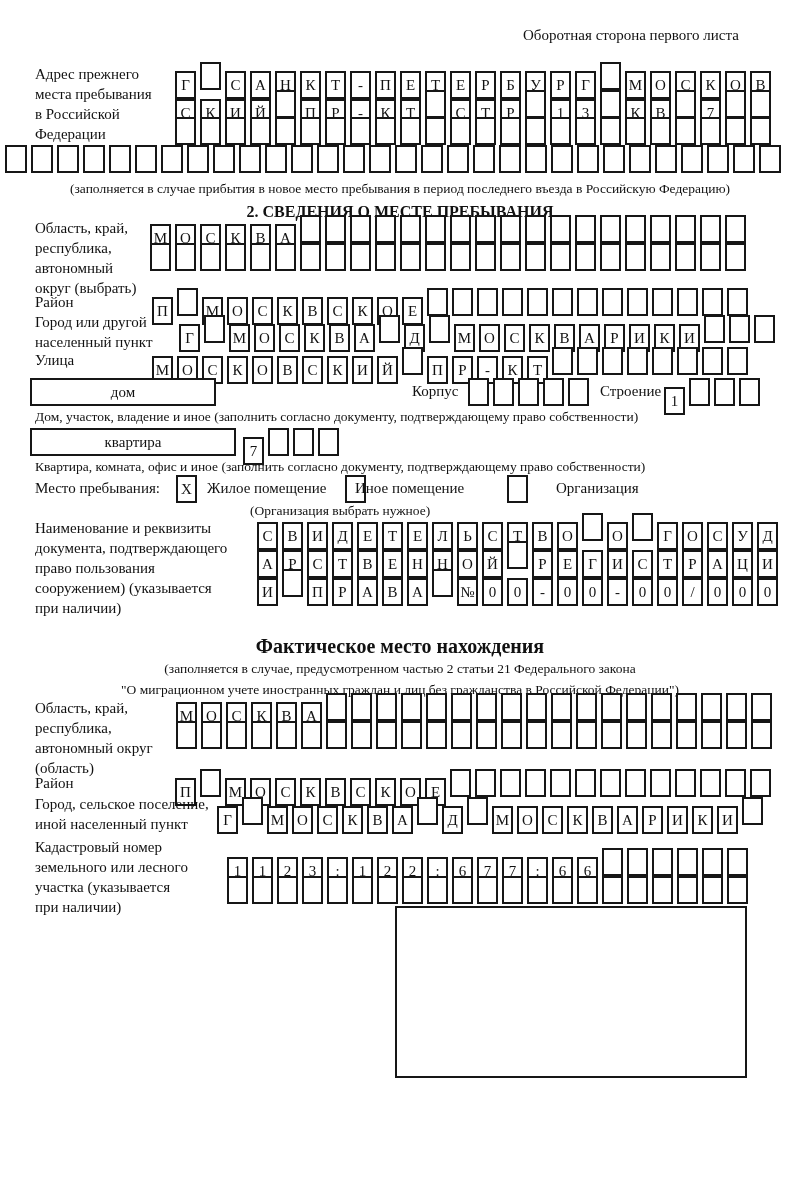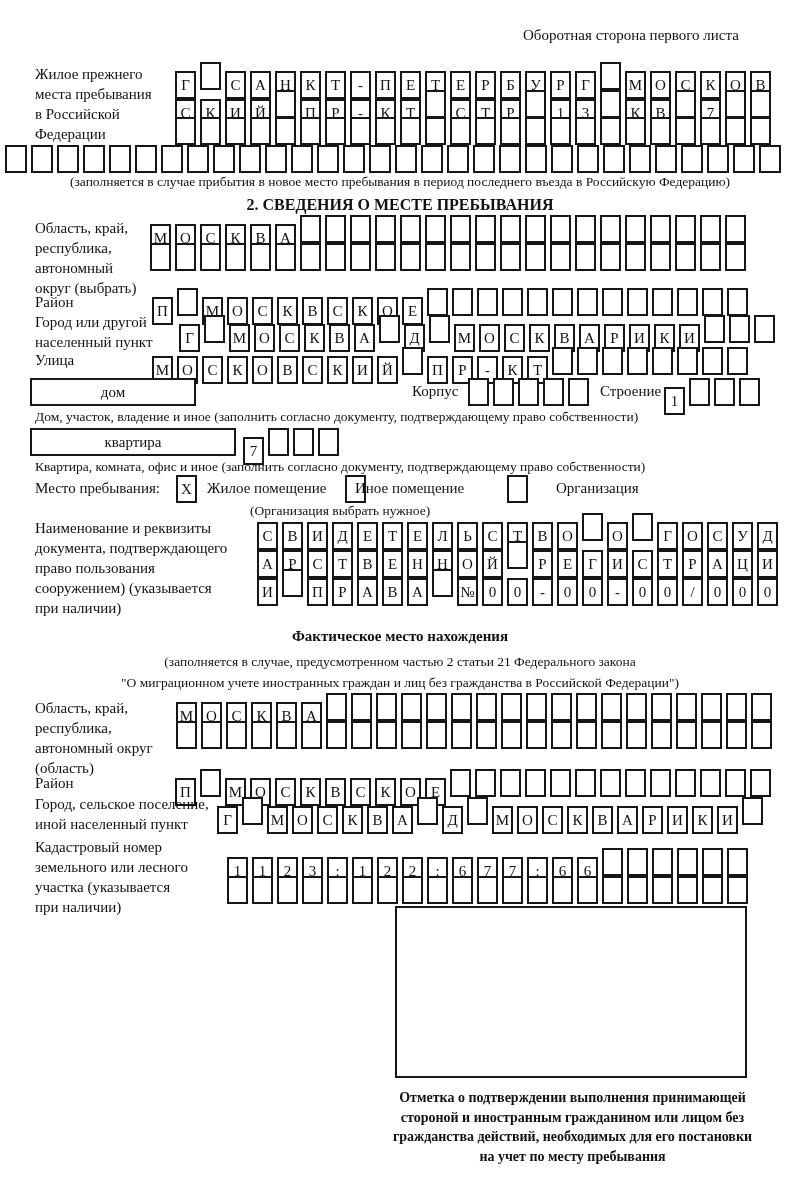--- a/index.html
+++ b/index.html
@@ -1,41 +1,41 @@
 <!DOCTYPE html>
 <html><head>
 <meta charset="utf-8">
 <style>
   html,body{margin:0;padding:0;background:#fff;}
   .page{position:relative;width:800px;height:1180px;background:#ffffff;color:#111;
         font-family:"Liberation Serif","DejaVu Serif",serif;overflow:hidden;}
   .abs{position:absolute;}
   .lbl{font-size:15px;line-height:20px;white-space:nowrap;}
   .note{font-size:13.5px;line-height:18px;white-space:nowrap;}
-  .center{left:0;right:0;text-align:center;}
+  .center{left:0;right:0;text-align:center;margin-top:7px;}
   .row{white-space:nowrap;height:28px;font-family:Liberation Serif, serif;}
   .cell{display:inline-block;box-sizing:border-box;width:21px;height:28px;border:2px solid #161616;
         margin-right:4px;text-align:center;font-size:15px;line-height:24px;background:#fff;}
   .wide .cell{width:22px;}
   .bigbox{box-sizing:border-box;height:28px;border:2px solid #161616;text-align:center;
           font-size:15px;line-height:24px;background:#fff;}
   .h1{font-size:16px;font-weight:bold;}
-  .h2{font-size:15px;font-weight:bold;}
+  .h2{font-size:20px;font-weight:bold;}
   .stamp{box-sizing:border-box;border:2px solid #161616;background:#fff;}
   .cap{font-size:14px;font-weight:bold;line-height:19.5px;text-align:center;white-space:normal;}
 </style>
 </head>
 <body>
 
 <div class="page">
 
   <div class="lbl abs" style="left:523px;top:25px">Оборотная сторона первого листа</div>
 
   <div class="lbl abs" style="left:35px;top:64px">
-      <div>Жилое прежнего</div>
+      <div>Адрес прежнего</div>
       <div>места пребывания</div>
       <div>в Российской</div>
       <div>Федерации</div>
     </div>
   <div class="row abs" style="left:175px;top:62px"><span class="cell">Г</span><span class="cell"></span><span class="cell">С</span><span class="cell">А</span><span class="cell">Н</span><span class="cell">К</span><span class="cell">Т</span><span class="cell">-</span><span class="cell">П</span><span class="cell">Е</span><span class="cell">Т</span><span class="cell">Е</span><span class="cell">Р</span><span class="cell">Б</span><span class="cell">У</span><span class="cell">Р</span><span class="cell">Г</span><span class="cell"></span><span class="cell">М</span><span class="cell">О</span><span class="cell">С</span><span class="cell">К</span><span class="cell">О</span><span class="cell">В</span></div>
   <div class="row abs" style="left:175px;top:90px"><span class="cell">С</span><span class="cell">К</span><span class="cell">И</span><span class="cell">Й</span><span class="cell"></span><span class="cell">П</span><span class="cell">Р</span><span class="cell">-</span><span class="cell">К</span><span class="cell">Т</span><span class="cell"></span><span class="cell">С</span><span class="cell">Т</span><span class="cell">Р</span><span class="cell"></span><span class="cell">1</span><span class="cell">3</span><span class="cell"></span><span class="cell">К</span><span class="cell">В</span><span class="cell"></span><span class="cell">7</span><span class="cell"></span><span class="cell"></span></div>
   <div class="row abs" style="left:175px;top:117px"><span class="cell"></span><span class="cell"></span><span class="cell"></span><span class="cell"></span><span class="cell"></span><span class="cell"></span><span class="cell"></span><span class="cell"></span><span class="cell"></span><span class="cell"></span><span class="cell"></span><span class="cell"></span><span class="cell"></span><span class="cell"></span><span class="cell"></span><span class="cell"></span><span class="cell"></span><span class="cell"></span><span class="cell"></span><span class="cell"></span><span class="cell"></span><span class="cell"></span><span class="cell"></span><span class="cell"></span></div>
   <div class="row wide abs" style="left:5px;top:145px"><span class="cell"></span><span class="cell"></span><span class="cell"></span><span class="cell"></span><span class="cell"></span><span class="cell"></span><span class="cell"></span><span class="cell"></span><span class="cell"></span><span class="cell"></span><span class="cell"></span><span class="cell"></span><span class="cell"></span><span class="cell"></span><span class="cell"></span><span class="cell"></span><span class="cell"></span><span class="cell"></span><span class="cell"></span><span class="cell"></span><span class="cell"></span><span class="cell"></span><span class="cell"></span><span class="cell"></span><span class="cell"></span><span class="cell"></span><span class="cell"></span><span class="cell"></span><span class="cell"></span><span class="cell"></span></div>
   <div class="note abs center" style="top:173px">(заполняется в случае прибытия в новое место пребывания в период последнего въезда в Российскую Федерацию)</div>
 
@@ -55,21 +55,21 @@
 
   <div class="lbl abs" style="left:35px;top:312px">
       <div>Город или другой</div>
       <div>населенный пункт</div>
     </div>
   <div class="row abs" style="left:179px;top:315px"><span class="cell">Г</span><span class="cell"></span><span class="cell">М</span><span class="cell">О</span><span class="cell">С</span><span class="cell">К</span><span class="cell">В</span><span class="cell">А</span><span class="cell"></span><span class="cell">Д</span><span class="cell"></span><span class="cell">М</span><span class="cell">О</span><span class="cell">С</span><span class="cell">К</span><span class="cell">В</span><span class="cell">А</span><span class="cell">Р</span><span class="cell">И</span><span class="cell">К</span><span class="cell">И</span><span class="cell"></span><span class="cell"></span><span class="cell"></span></div>
 
   <div class="lbl abs" style="left:35px;top:350px">Улица</div>
   <div class="row abs" style="left:152px;top:347px"><span class="cell">М</span><span class="cell">О</span><span class="cell">С</span><span class="cell">К</span><span class="cell">О</span><span class="cell">В</span><span class="cell">С</span><span class="cell">К</span><span class="cell">И</span><span class="cell">Й</span><span class="cell"></span><span class="cell">П</span><span class="cell">Р</span><span class="cell">-</span><span class="cell">К</span><span class="cell">Т</span><span class="cell"></span><span class="cell"></span><span class="cell"></span><span class="cell"></span><span class="cell"></span><span class="cell"></span><span class="cell"></span><span class="cell"></span></div>
 
-  <div class="bigbox abs" style="left:30px;top:378px;width:166px">дом</div>
+  <div class="bigbox abs" style="left:30px;top:378px;width:186px">дом</div>
   <div class="lbl abs" style="left:412px;top:381px">Корпус</div>
   <div class="row abs" style="left:468px;top:378px"><span class="cell"></span><span class="cell"></span><span class="cell"></span><span class="cell"></span><span class="cell"></span></div>
   <div class="lbl abs" style="left:600px;top:381px">Строение</div>
   <div class="row abs" style="left:664px;top:378px"><span class="cell">1</span><span class="cell"></span><span class="cell"></span><span class="cell"></span></div>
   <div class="note abs" style="left:35px;top:408px">Дом, участок, владение и иное (заполнить согласно документу, подтверждающему право собственности)</div>
 
   <div class="bigbox abs" style="left:30px;top:428px;width:206px">квартира</div>
   <div class="row abs" style="left:243px;top:428px"><span class="cell">7</span><span class="cell"></span><span class="cell"></span><span class="cell"></span></div>
   <div class="note abs" style="left:35px;top:458px">Квартира, комната, офис и иное (заполнить согласно документу, подтверждающему право собственности)</div>
 
@@ -118,20 +118,14 @@
   <div class="lbl abs" style="left:35px;top:837px">
       <div>Кадастровый номер</div>
       <div>земельного или лесного</div>
       <div>участка (указывается</div>
       <div>при наличии)</div>
     </div>
   <div class="row abs" style="left:227px;top:848px"><span class="cell">1</span><span class="cell">1</span><span class="cell">2</span><span class="cell">3</span><span class="cell">:</span><span class="cell">1</span><span class="cell">2</span><span class="cell">2</span><span class="cell">:</span><span class="cell">6</span><span class="cell">7</span><span class="cell">7</span><span class="cell">:</span><span class="cell">6</span><span class="cell">6</span><span class="cell"></span><span class="cell"></span><span class="cell"></span><span class="cell"></span><span class="cell"></span><span class="cell"></span></div>
   <div class="row abs" style="left:227px;top:876px"><span class="cell"></span><span class="cell"></span><span class="cell"></span><span class="cell"></span><span class="cell"></span><span class="cell"></span><span class="cell"></span><span class="cell"></span><span class="cell"></span><span class="cell"></span><span class="cell"></span><span class="cell"></span><span class="cell"></span><span class="cell"></span><span class="cell"></span><span class="cell"></span><span class="cell"></span><span class="cell"></span><span class="cell"></span><span class="cell"></span><span class="cell"></span></div>
 
   <div class="stamp abs" style="left:395px;top:906px;width:352px;height:172px"></div>
-  <div class="cap abs" style="left:355px;top:1088px;width:435px">
-      <div>Отметка о подтверждении выполнения принимающей</div>
-      <div>стороной и иностранным гражданином или лицом без</div>
-      <div>гражданства действий, необходимых для его постановки</div>
-      <div>на учет по месту пребывания</div>
-    </div>
 
 </div>
 
 </body></html>

